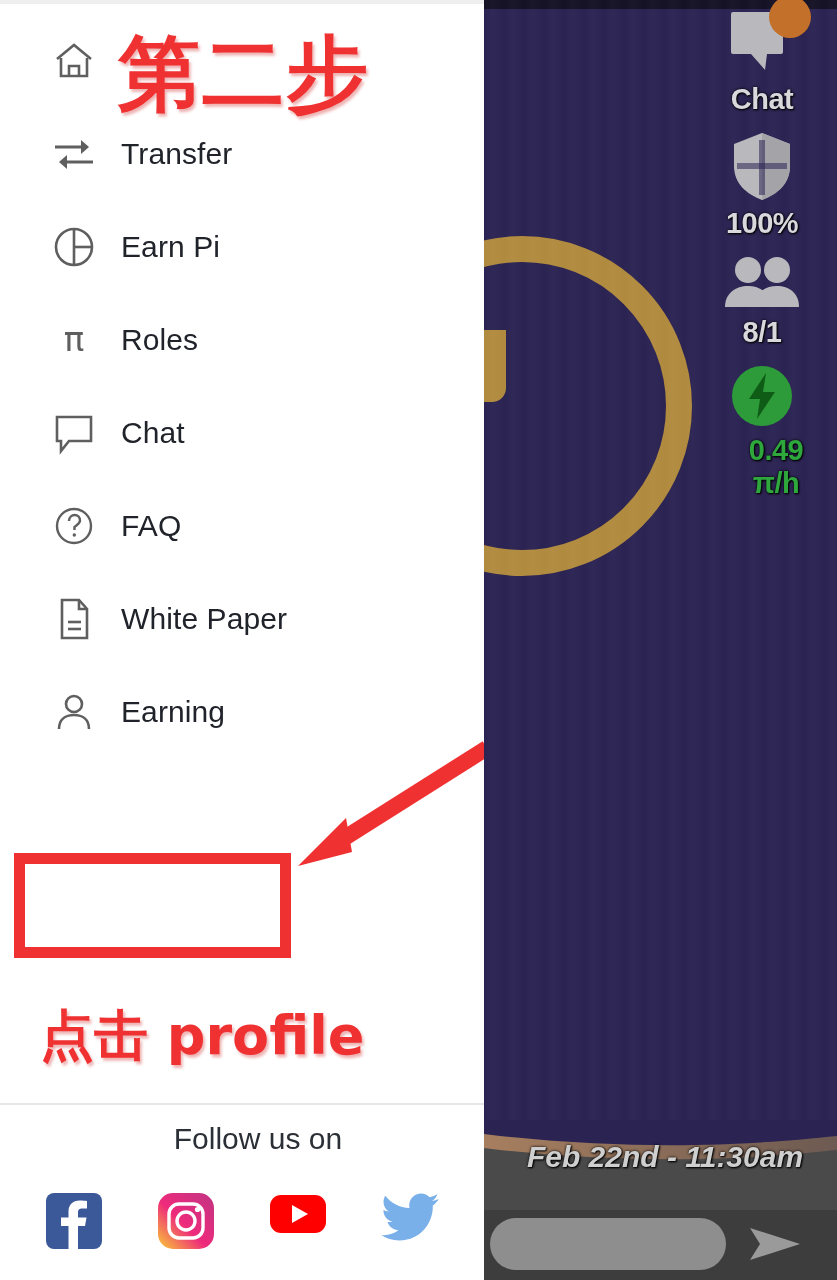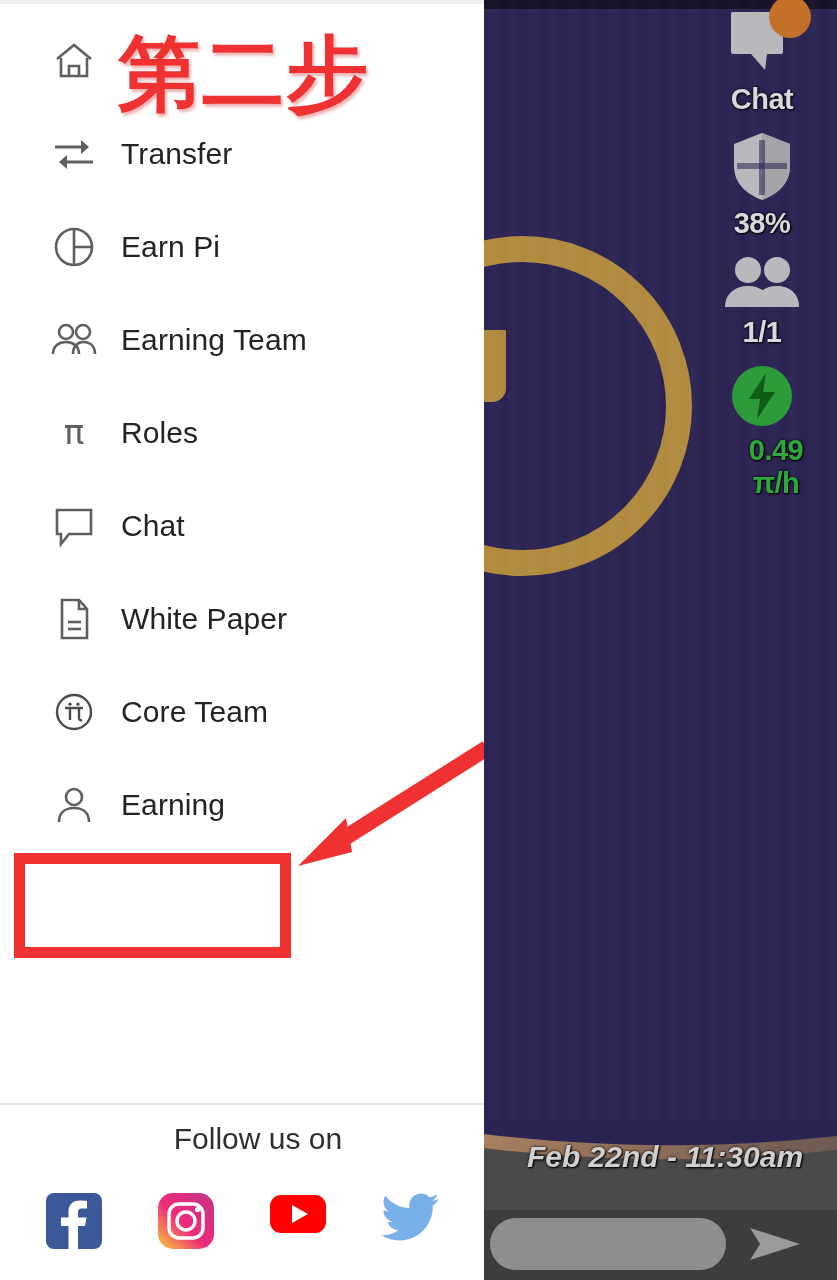--- a/index.html
+++ b/index.html
@@ -218,33 +218,33 @@
 
     <div class="stat">
       <span class="stat-ico">
         <svg width="68" height="72" viewBox="0 0 68 72">
           <path d="M34 3 L62 14 V36 C62 53 50 64 34 70 C18 64 6 53 6 36 V14 Z" fill="#b9b9bd"></path>
           <path d="M34 3 L62 14 V36 C62 53 50 64 34 70 Z" fill="#a3a3a8"></path>
           <rect x="31" y="10" width="6" height="55" fill="#2b2352" opacity="0.55"></rect>
           <rect x="9" y="33" width="50" height="6" fill="#2b2352" opacity="0.55"></rect>
         </svg>
       </span>
-      <span class="stat-label">38%</span>
+      <span class="stat-label">100%</span>
     </div>
 
     <div class="stat">
       <span class="stat-ico">
         <svg width="78" height="56" viewBox="0 0 78 56">
           <circle cx="25" cy="15" r="13" fill="#b9b9bd"></circle>
           <circle cx="54" cy="15" r="13" fill="#b9b9bd"></circle>
           <path d="M2 52 C2 38 13 31 25 31 C37 31 48 38 48 52 Z" fill="#b9b9bd"></path>
           <path d="M31 52 C31 38 42 31 54 31 C66 31 76 38 76 52 Z" fill="#b9b9bd"></path>
         </svg>
       </span>
-      <span class="stat-label">1/1</span>
+      <span class="stat-label">8/1</span>
     </div>
 
     <div class="stat">
       <span class="stat-ico">
         <svg width="66" height="66" viewBox="0 0 66 66">
           <circle cx="33" cy="33" r="30" fill="#2d9b3a"></circle>
           <path d="M37 10 L20 36 H31 L28 56 L46 29 H34 Z" fill="#0f5c17"></path>
         </svg>
       </span>
       <span class="stat-label green">0.49</span>
@@ -295,76 +295,62 @@
         <span class="mi-ico">
           <svg width="46" height="46" viewBox="0 0 46 46" fill="none" stroke="#5f5f5f" stroke-width="2.6">
             <circle cx="23" cy="23" r="18"></circle>
             <path d="M23 5 V41"></path>
             <path d="M23 23 H41"></path>
           </svg>
         </span>
         <span class="mi-label">Earn Pi</span>
       </div>
 
-      <div class="menu-item">
-        <span class="mi-ico">
-          <svg width="50" height="38" viewBox="0 0 50 38" fill="none" stroke="#5f5f5f" stroke-width="2.6">
-            <circle cx="17" cy="11" r="7"></circle>
-            <circle cx="34" cy="11" r="7"></circle>
-            <path d="M4 33 C4 25 10 21 17 21 C24 21 30 25 30 33"></path>
-            <path d="M24 33 C24 25 29 21 34 21 C41 21 46 25 46 33"></path>
-          </svg>
-        </span>
-        <span class="mi-label">Earning Team</span>
-      </div>
 
       <div class="menu-item">
         <span class="mi-ico">
           <svg width="44" height="44" viewBox="0 0 44 44">
             <text x="22" y="33" text-anchor="middle" font-family="DejaVu Sans, sans-serif" font-size="34" fill="#5f5f5f">π</text>
           </svg>
         </span>
         <span class="mi-label">Roles</span>
       </div>
 
       <div class="menu-item">
         <span class="mi-ico">
           <svg width="46" height="44" viewBox="0 0 46 44" fill="none" stroke="#5f5f5f" stroke-width="2.6">
             <path d="M6 6 H40 V30 H18 L10 40 V30 H6 Z"></path>
           </svg>
         </span>
         <span class="mi-label">Chat</span>
       </div>
 
+      <div class="menu-item">
+        <span class="mi-ico">
+          <svg width="46" height="46" viewBox="0 0 46 46" fill="none" stroke="#5f5f5f" stroke-width="2.4">
+            <circle cx="23" cy="23" r="17"></circle>
+            <path d="M18 18 C18 14 21 12 23.5 12 C27 12 29 14.5 29 17.5 C29 21 25 22 23.5 24 V27" stroke-width="2.4"></path>
+            <circle cx="23.3" cy="32" r="1.7" fill="#5f5f5f" stroke="none"></circle>
+          </svg>
+        </span>
+        <span class="mi-label">FAQ</span>
+      </div>
 
       <div class="menu-item">
         <span class="mi-ico">
           <svg width="40" height="46" viewBox="0 0 40 46" fill="none" stroke="#5f5f5f" stroke-width="2.6">
             <path d="M8 4 H25 L33 13 V42 H8 Z"></path>
             <path d="M25 4 V13 H33"></path>
             <path d="M14 26 H27"></path>
             <path d="M14 33 H27"></path>
           </svg>
         </span>
         <span class="mi-label">White Paper</span>
       </div>
 
-      <div class="menu-item">
-        <span class="mi-ico">
-          <svg width="46" height="46" viewBox="0 0 46 46" fill="none" stroke="#4a4a4a" stroke-width="2.4">
-            <circle cx="23" cy="23" r="17"></circle>
-            <path d="M14 19 H32"></path>
-            <path d="M19 19 V31"></path>
-            <path d="M28 19 V29 C28 31 29.5 31.5 31 31"></path>
-            <circle cx="19" cy="15.2" r="1.6" fill="#4a4a4a" stroke="none"></circle>
-            <circle cx="27" cy="15.2" r="1.6" fill="#4a4a4a" stroke="none"></circle>
-          </svg>
-        </span>
-        <span class="mi-label">Core Team</span>
-      </div>
 
       <div class="menu-item">
         <span class="mi-ico">
           <svg width="44" height="46" viewBox="0 0 44 46" fill="none" stroke="#5f5f5f" stroke-width="2.6">
             <circle cx="22" cy="15" r="8"></circle>
             <path d="M7 40 C7 30 14 26 22 26 C30 26 37 30 37 40"></path>
           </svg>
         </span>
         <span class="mi-label">Earning</span>
       </div>
@@ -408,20 +394,21 @@
       <span class="social">
         <svg width="60" height="50" viewBox="0 0 60 50">
           <path d="M58 7 C55.8 8.1 53.4 8.8 51 9.1 C53.5 7.6 55.4 5.2 56.3 2.3 C54 3.7 51.4 4.7 48.7 5.3 C46.5 3 43.4 1.6 40 1.6 C33.5 1.6 28.2 6.9 28.2 13.4 C28.2 14.4 28.3 15.3 28.5 16.1 C18.7 15.6 10 10.9 4.2 3.7 C3.1 5.5 2.5 7.6 2.5 9.8 C2.5 13.9 4.6 17.5 7.8 19.6 C5.9 19.5 4 19 2.4 18.1 V18.2 C2.4 23.9 6.4 28.7 11.8 29.8 C10.8 30 9.8 30.1 8.7 30.1 C8 30.1 7.2 30 6.5 29.9 C8 34.6 12.4 38 17.6 38.1 C13.5 41.3 8.3 43.2 2.7 43.2 C1.7 43.2 0.8 43.2 0 43 C5.3 46.4 11.6 48.4 18.4 48.4 C40 48.4 51.8 30.5 51.8 15 C51.8 14.5 51.8 14 51.8 13.5 C54.2 11.8 56.3 9.6 58 7 Z" fill="#7ab0ea"></path>
         </svg>
       </span>
 
     </div>
 
     <div id="step-text">第二步</div>
     <div id="profile-box"></div>
+    <div id="click-text">点击 profile</div>
 
     <svg id="arrow-svg" width="215" height="150" viewBox="0 0 215 150">
       <path d="M207 18 L55 114" stroke="#ef3131" stroke-width="16" stroke-linecap="butt"></path>
       <path d="M18 136 L66 88 L72 122 Z" fill="#ef3131"></path>
     </svg>
   </div>
 
 </div>
 
 </body></html>

